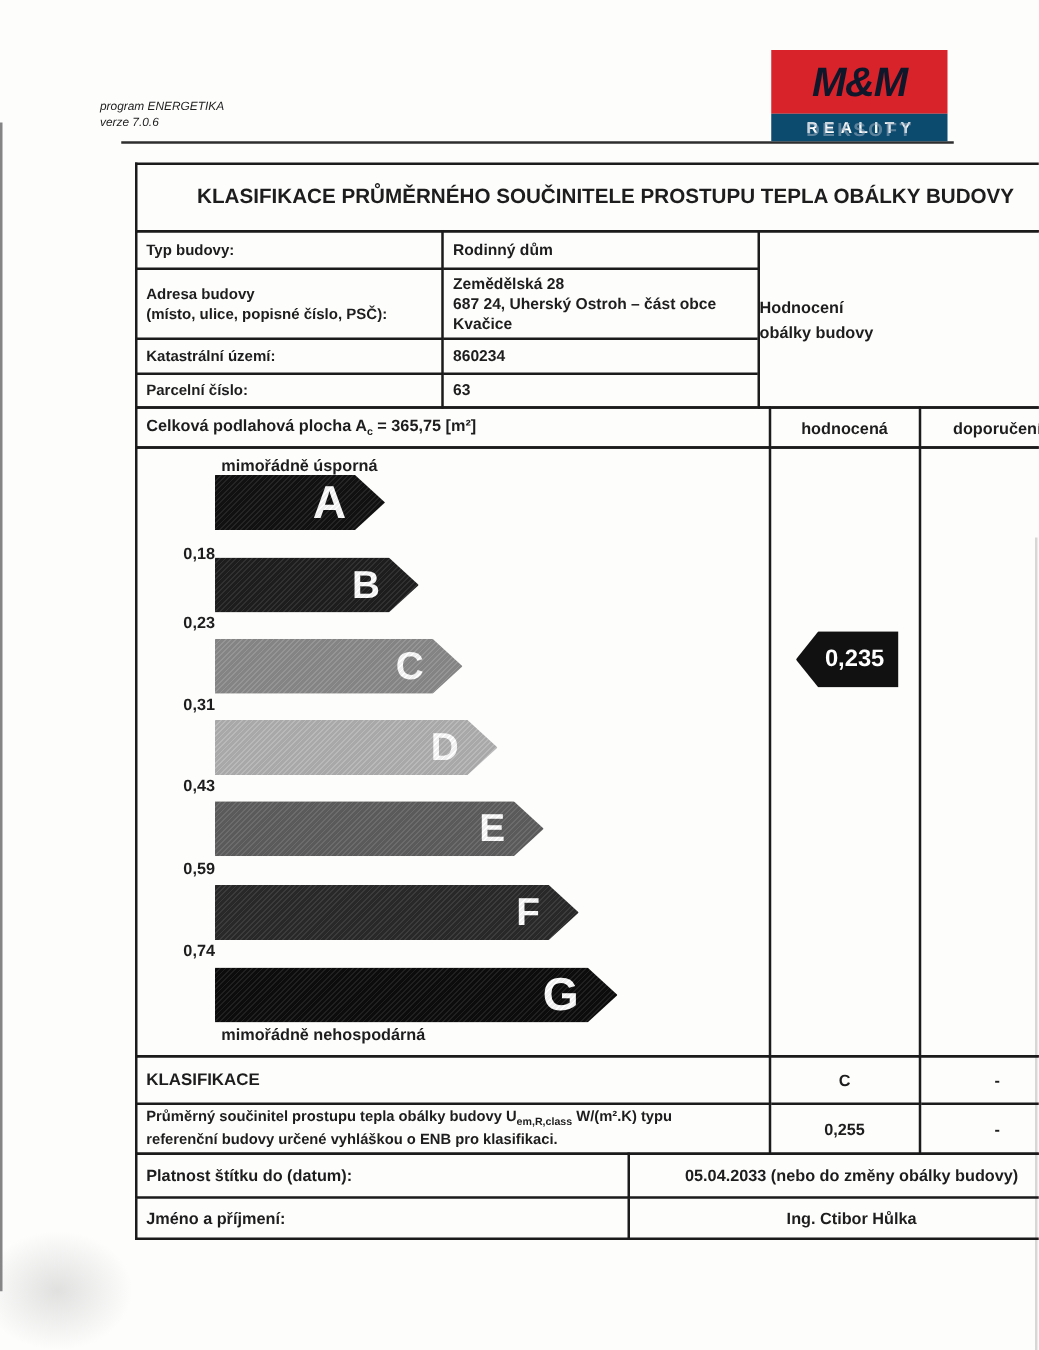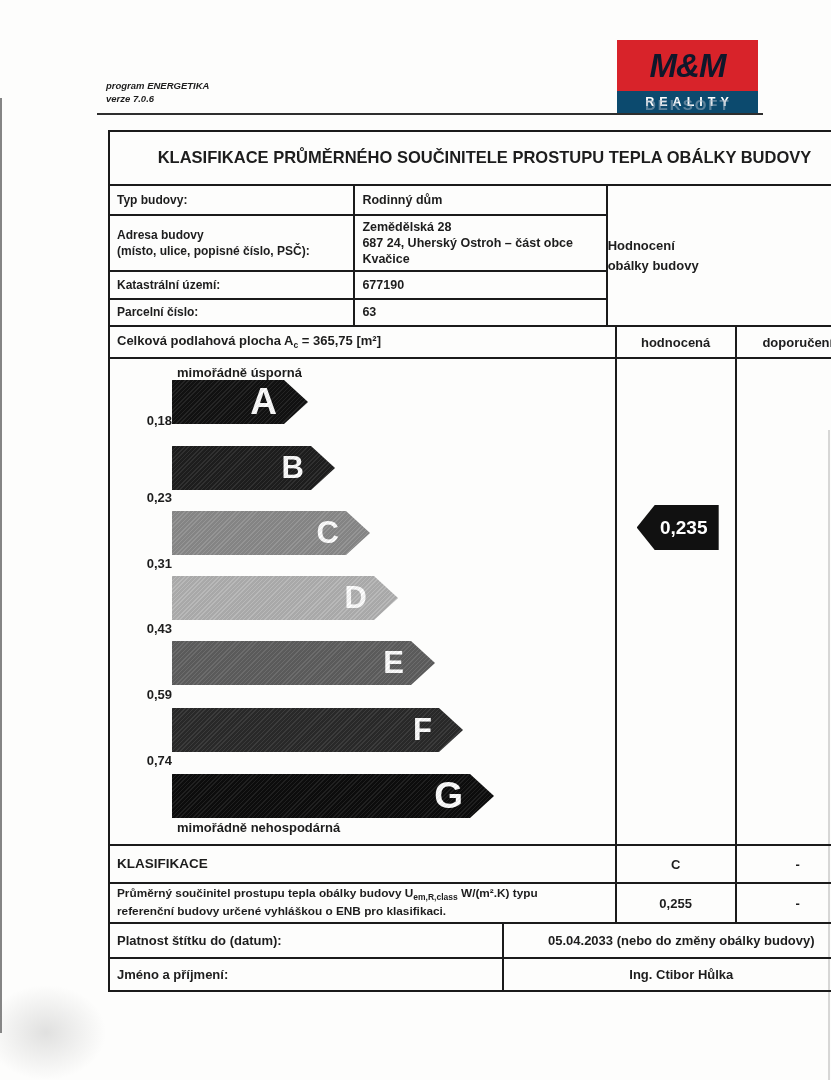--- a/index.html
+++ b/index.html
@@ -8,21 +8,21 @@
     background:#fdfdfc;
     font-family:"Liberation Sans","DejaVu Sans",sans-serif;
     color:#1d1d1d;
   }
   
   .scan-edge-left{position:absolute;left:0;top:98px;width:2px;height:935px;background:#222;opacity:.55;}
   .scan-edge-right{position:absolute;left:828px;top:430px;width:2px;height:650px;background:#999;opacity:.38;}
   .scan-smudge{position:absolute;left:-14px;top:985px;width:120px;height:95px;
     background:radial-gradient(closest-side,rgba(150,150,150,.28),rgba(150,150,150,0));}
   
-  .program-note{position:absolute;left:106px;top:80px;font-size:9.5px;font-weight:700;font-style:italic;line-height:1.35;}
+  .program-note{position:absolute;left:80px;top:80px;font-size:9.5px;font-weight:400;font-style:italic;line-height:1.35;}
   .header-rule{position:absolute;left:97px;top:113px;width:666px;height:2px;background:#2e2e2e;}
   .logo{position:absolute;left:617px;top:40px;width:141px;height:73px;display:flex;flex-direction:column;}
   .logo-top{height:51px;display:flex;align-items:center;justify-content:center;
     color:#0f172a;font-weight:900;font-style:italic;font-size:33px;letter-spacing:-1px;}
   .logo-bottom{height:22px;display:flex;align-items:center;justify-content:center;
     color:#fff;font-weight:700;font-size:12.5px;letter-spacing:5px;padding-left:4px;}
   .watermark{position:absolute;left:645px;top:96px;z-index:3;font-size:15px;font-weight:700;
     color:#9fb0c0;opacity:.55;letter-spacing:2px;}
   
   .sheet{position:absolute;left:108px;top:130px;width:664px;}
@@ -49,21 +49,21 @@
   .scale-letter{position:absolute;right:31px;top:0;line-height:44px;color:#fff;font-weight:700;font-size:31px;}
   .arrow-a{top:21px;width:136px}
   .arrow-b{top:87px;width:163px}
   .arrow-c{top:152px;width:198px}
   .arrow-d{top:217px;width:226px}
   .arrow-e{top:282px;width:263px}
   .arrow-f{top:349px;width:291px}
   .arrow-g{top:415px;width:322px}
   .arrow-a .scale-letter,.arrow-g .scale-letter{font-size:37px;}
   .threshold{position:absolute;left:18px;width:44px;text-align:right;font-size:13px;font-weight:700;}
-  .th-0{top:54px}.th-1{top:131px}.th-2{top:197px}.th-3{top:262px}.th-4{top:328px}.th-5{top:394px}
+  .th-0{top:76px}.th-1{top:131px}.th-2{top:197px}.th-3{top:262px}.th-4{top:328px}.th-5{top:394px}
   .indicator{position:absolute;left:20px;top:146px;width:82px;height:45px;
     clip-path:polygon(0 50%,22% 0,100% 0,100% 100%,22% 100%);
     color:#fff;font-weight:700;font-size:19px;display:flex;align-items:center;justify-content:center;padding-left:12px;box-sizing:border-box;}
 </style>
 </head>
 <body>
 
 <div class="scan-edge-left"></div>
 <div class="scan-edge-right"></div>
 <div class="scan-smudge"></div>
@@ -110,21 +110,21 @@
         <div>(místo, ulice, popisné číslo, PSČ):</div>
       </td>
       <td class="val">
         <div>Zemědělská 28</div>
         <div>687 24, Uherský Ostroh – část obce</div>
         <div>Kvačice</div>
       </td>
     </tr>
     <tr>
       <td class="lbl" style="height:26px">Katastrální území:</td>
-      <td class="val">677190</td>
+      <td class="val">860234</td>
     </tr>
     <tr>
       <td class="lbl" style="height:25px">Parcelní číslo:</td>
       <td class="val">63</td>
     </tr>
   </tbody>
     </table>
 
   <table>
     <colgroup>

